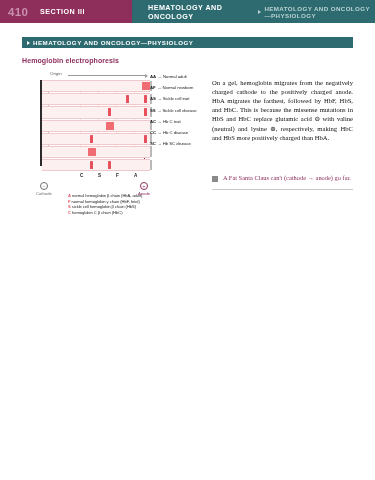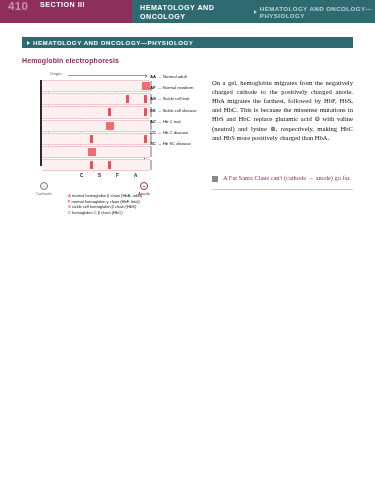--- a/index.html
+++ b/index.html
@@ -8,21 +8,21 @@
     background:#ffffff;
     font-family:"Liberation Serif", serif;
     overflow:hidden;
     position:relative;
   }
 
   
   .runhead{display:flex;height:23px;width:100%;}
   .rh-maroon{
     background:#8d2e5b;
-    display:flex;align-items:flex-start;
+    display:flex;align-items:center;
     padding-left:8px;
     gap:12px;
     flex:0 0 auto;
     width:132px;
     box-sizing:border-box;
   }
   .rh-page{
     color:#c98fae;
     font-family:"Liberation Sans", sans-serif;
     font-size:11.5px;
@@ -34,21 +34,21 @@
     font-family:"Liberation Sans", sans-serif;
     font-size:7.2px;
     font-weight:bold;
     letter-spacing:.45px;
   }
   .rh-teal{
     background:#2d6b70;
     flex:1 1 auto;
     display:flex;align-items:center;
     gap:23px;
-    padding-left:8px;
+    padding-left:16px;
     box-sizing:border-box;
   }
   .rh-subject{
     color:#ffffff;
     font-family:"Liberation Sans", sans-serif;
     font-size:7.2px;
     font-weight:bold;
     letter-spacing:.45px;
   }
   .rh-crumb{

